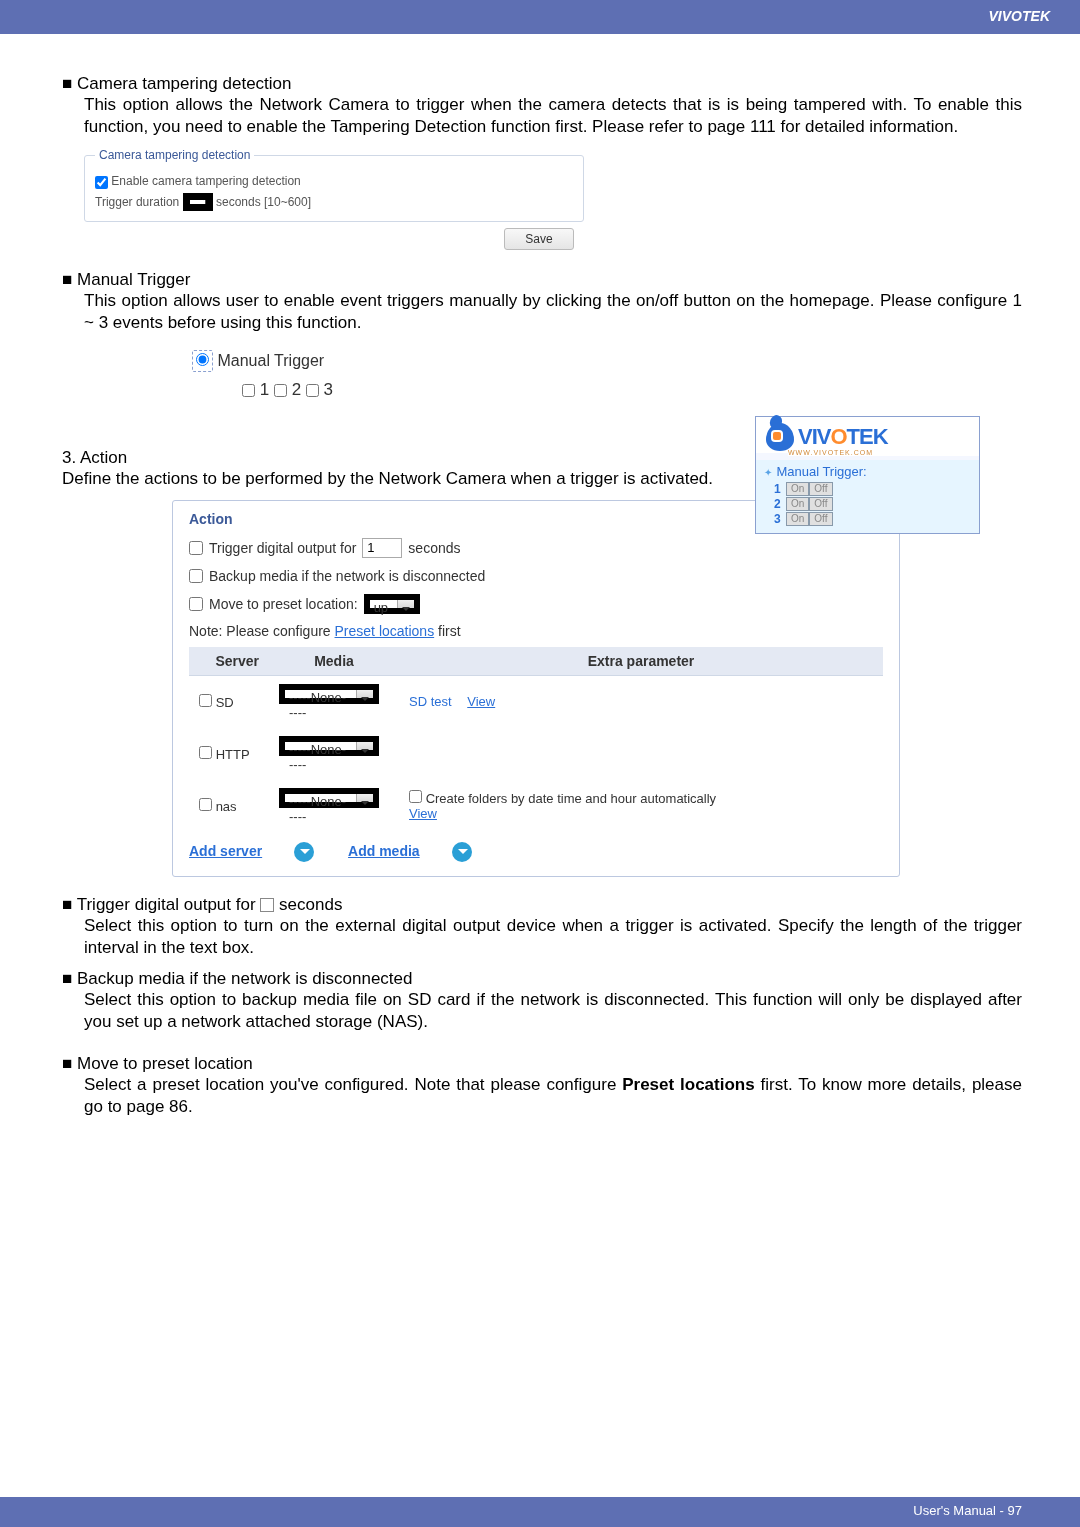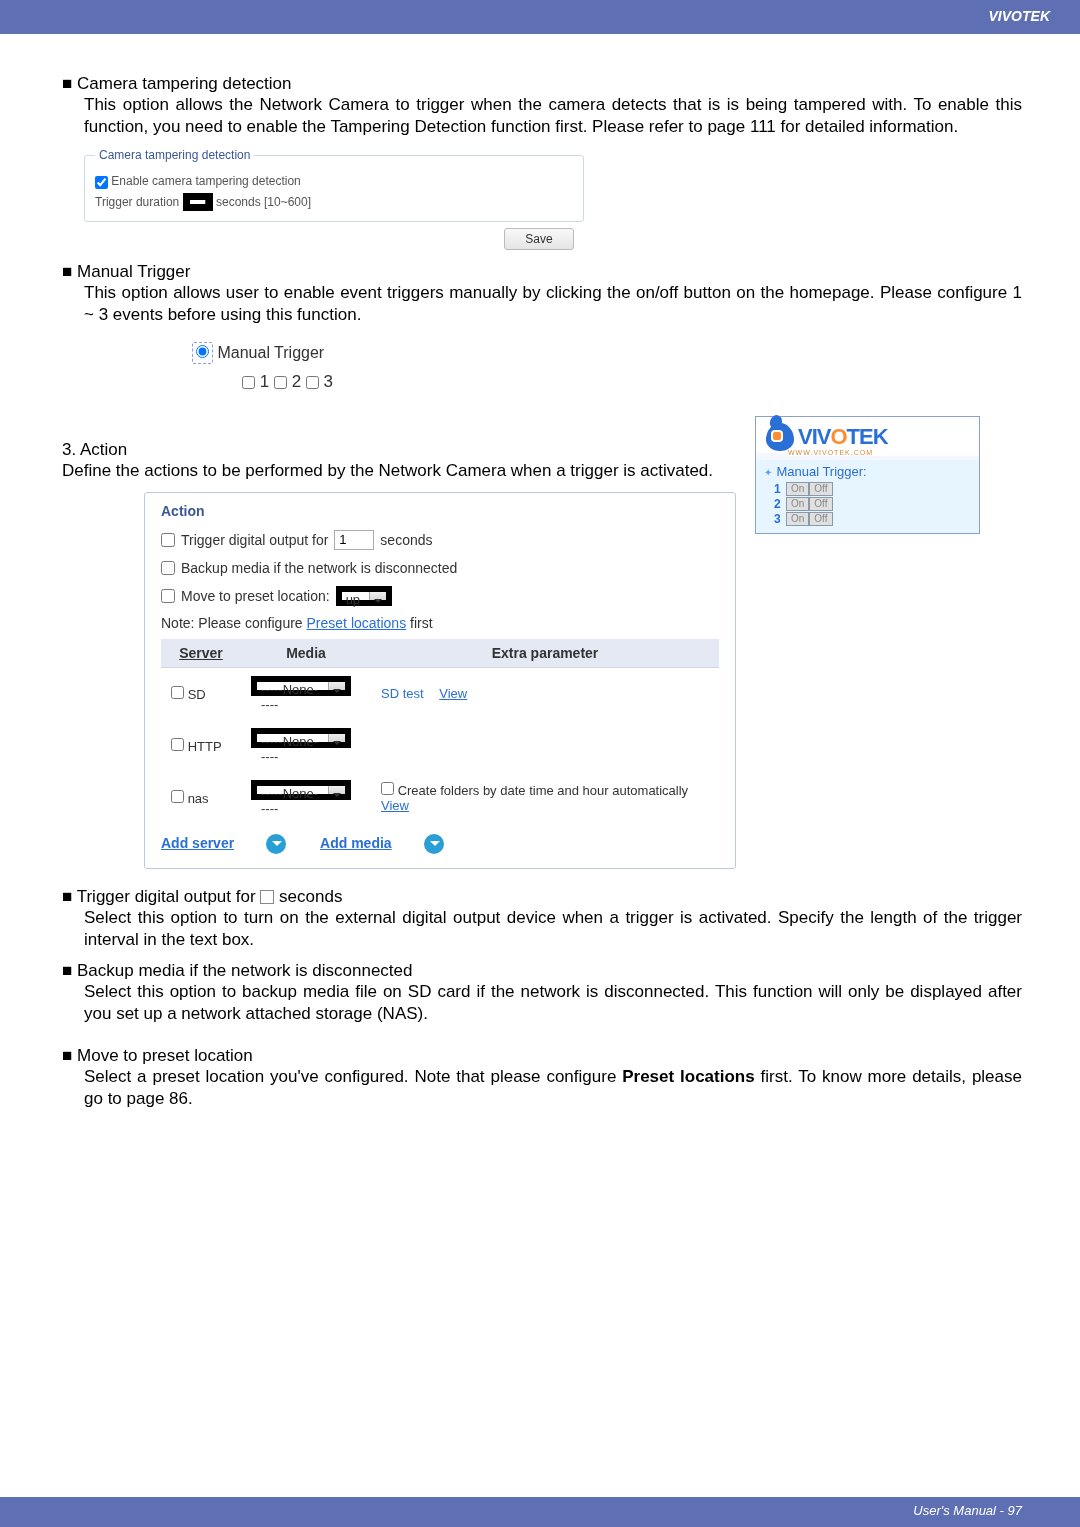--- a/index.html
+++ b/index.html
@@ -204,22 +204,22 @@
     line-height: 12px;
   }
   .viv-btn-off { margin-left: 0px; }
 
   .action-head {
     font-size: 17px;
   }
 
   
   .action-panel {
-    width: 592px;
-    margin: 10px 0 18px 82px;
+    width: 728px;
+    margin: 10px 0 18px 110px;
     border: 1px solid #bcc8e0;
     border-radius: 3px;
     padding: 10px 0 14px 0;
   }
   .action-legend {
     color: #3b5998;
     font-weight: bold;
     font-size: 14px;
     padding: 0 0 6px 16px;
   }
@@ -278,21 +278,21 @@
   }
   .srv-table th {
     background: #e4e9f3;
     font-size: 14px;
     font-weight: bold;
     color: #333;
     padding: 6px 10px;
     text-align: center;
     border-bottom: 1px solid #cfd8e6;
   }
-  .srv-table th:first-child { text-align: center; width: 80px; text-decoration: underline; }
+  .srv-table th:first-child { text-align: right; width: 80px; }
   .srv-table th:nth-child(2) { width: 130px; }
   .srv-table td {
     padding: 8px 10px;
     font-size: 13px;
     color: #333;
     vertical-align: middle;
   }
   .srv-table .media-sel { width: 100px; }
   .sd-test { color: #2a6fd6; margin-right: 12px; }
 
@@ -326,21 +326,20 @@
     background: #fff;
     vertical-align: middle;
   }
   .footer-band {
     position: absolute;
     bottom: 0; left: 0; right: 0;
     background: #5e6fb3;
     height: 30px;
     text-align: right;
     padding: 6px 58px 0 0;
-    font-style: italic;
     color: #fff;
     font-size: 13px;
   }
 </style>
 </head>
 <body>
 
 <div class="header-band">
   <span>VIVOTEK</span>
 </div>
@@ -362,21 +361,21 @@
       </div>
       <div class="tamper-row">
         <span>Trigger duration</span>
         <input class="small-input" value="10" style="">
         <span>seconds [10~600]</span>
       </div>
     </fieldset>
     <button class="save-btn">Save</button>
   </div>
 
-  <div class="section-title" style="margin-top:12px">
+  <div class="section-title" style="margin-top:20px">
     <span class="bullet">■</span>
     <span>Manual Trigger</span>
   </div>
   <div class="body-text indent">This option allows user to enable event triggers manually by clicking the on/off button on the homepage. Please configure 1 ~ 3 events before using this function.</div>
 
   <div class="manual-trigger-radio">
     <span class="radio-dot"><input type="radio" checked="" style=""></span>
     <span>Manual Trigger</span>
   </div>
   <div class="cb-row">

